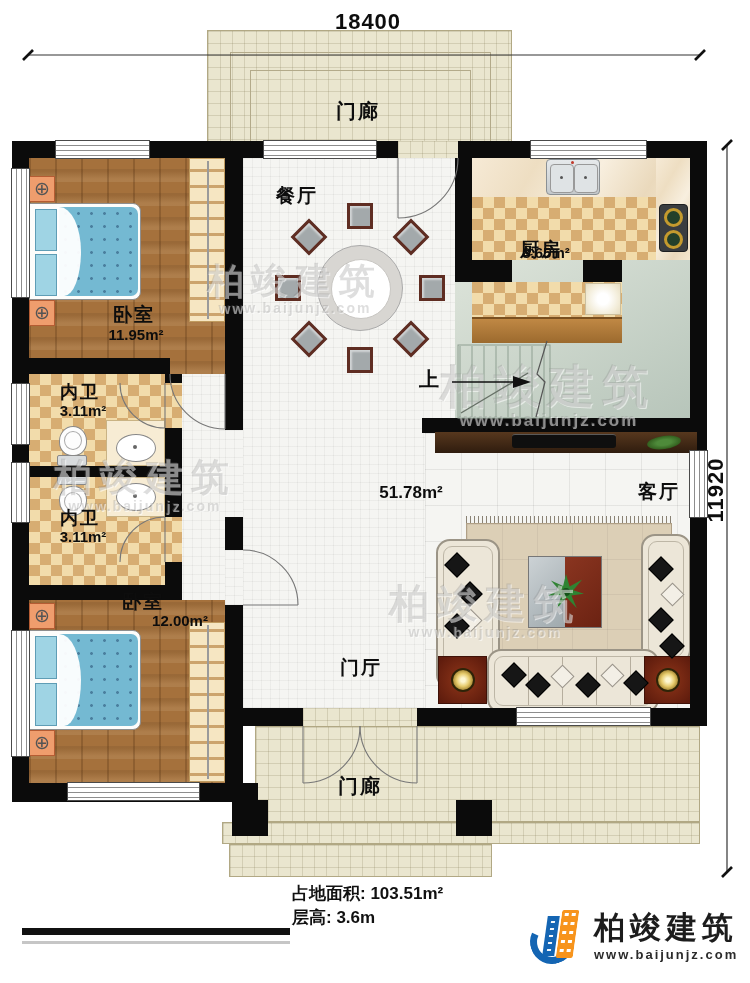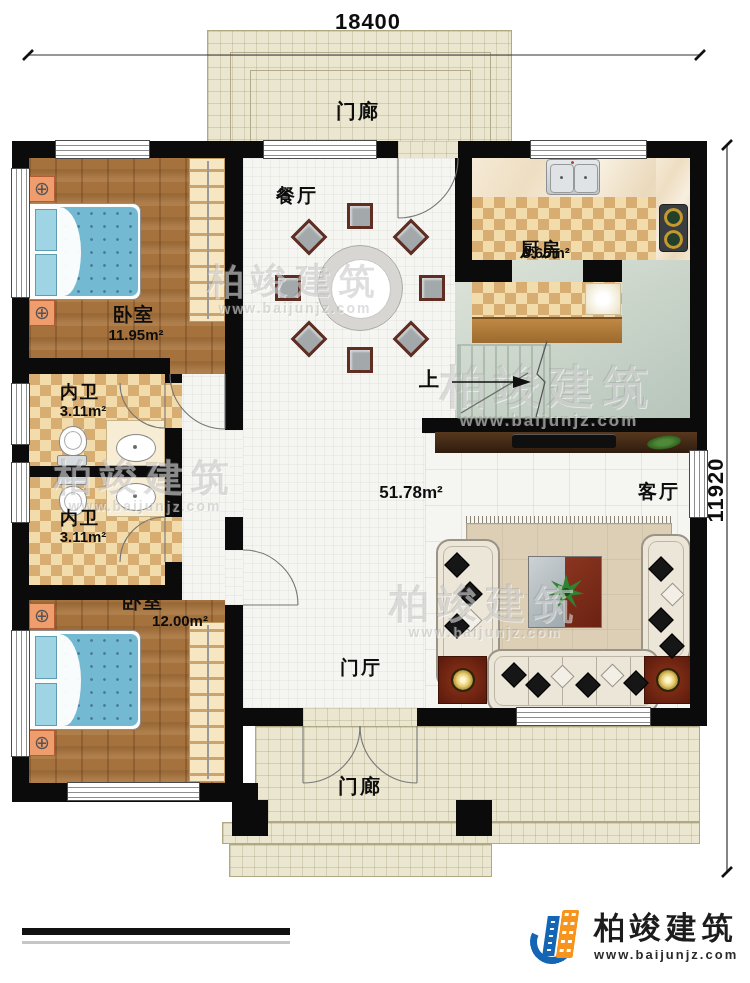--- a/index.html
+++ b/index.html
@@ -314,20 +314,22 @@
   </div>
   <div class="wm" style="left:350px;top:582px;width:270px;">
     <div class="t1" style="font-size:40px;">柏竣建筑</div>
     <div class="t2">www.baijunjz.com</div>
   </div>
 
   <div class="abs" style="left:0;top:878px;width:750px;height:105px;background:#fff;z-index:40;">
     <div class="abs" style="left:22px;top:50px;width:268px;height:7px;background:#111;"></div>
     <div class="abs" style="left:22px;top:63px;width:268px;height:3px;background:#c6c6c6;"></div>
     <div class="abs" style="left:292px;top:4px;font-size:17px;font-weight:600;color:#111;line-height:24px;">
+      <div><span>占地面积:</span> <span>103.51m²</span></div>
+      <div><span>层高:</span> <span>3.6m</span></div>
     </div>
     <div class="abs" style="left:532px;top:30px;display:flex;align-items:center;gap:8px;">
       <div style="position:relative;width:54px;height:58px;">
         <div style="position:absolute;left:-2px;top:12px;width:44px;height:44px;border-radius:50%;border:7px solid transparent;border-left-color:#1465b3;border-bottom-color:#1465b3;transform:rotate(-20deg);box-sizing:border-box;"></div>
         <div style="position:absolute;left:13px;top:8px;width:12px;height:40px;background:#1465b3;transform:skewX(-8deg);background-image:repeating-linear-gradient(0deg,transparent 0 5px,rgba(255,255,255,.95) 5px 7px);background-size:4px 100%;background-repeat:repeat-y;background-position:4px 0;"></div>
         <div style="position:absolute;left:27px;top:2px;width:17px;height:48px;background:#f7941d;transform:skewX(-8deg);border-radius:2px;background-image:repeating-linear-gradient(0deg,transparent 0 6px,#fff 6px 9px),repeating-linear-gradient(0deg,transparent 0 6px,#fff 6px 9px);background-size:4px 100%,4px 100%;background-repeat:repeat-y,repeat-y;background-position:3px 0,10px 0;"></div>
       </div>
       <div>
         <div style="font-size:31px;font-weight:bold;color:#1c1c1c;letter-spacing:5px;line-height:1.05;">柏竣建筑</div>
         <div style="font-size:13px;font-weight:bold;color:#2b2b2b;letter-spacing:2px;margin-top:2px;">www.baijunjz.com</div>

